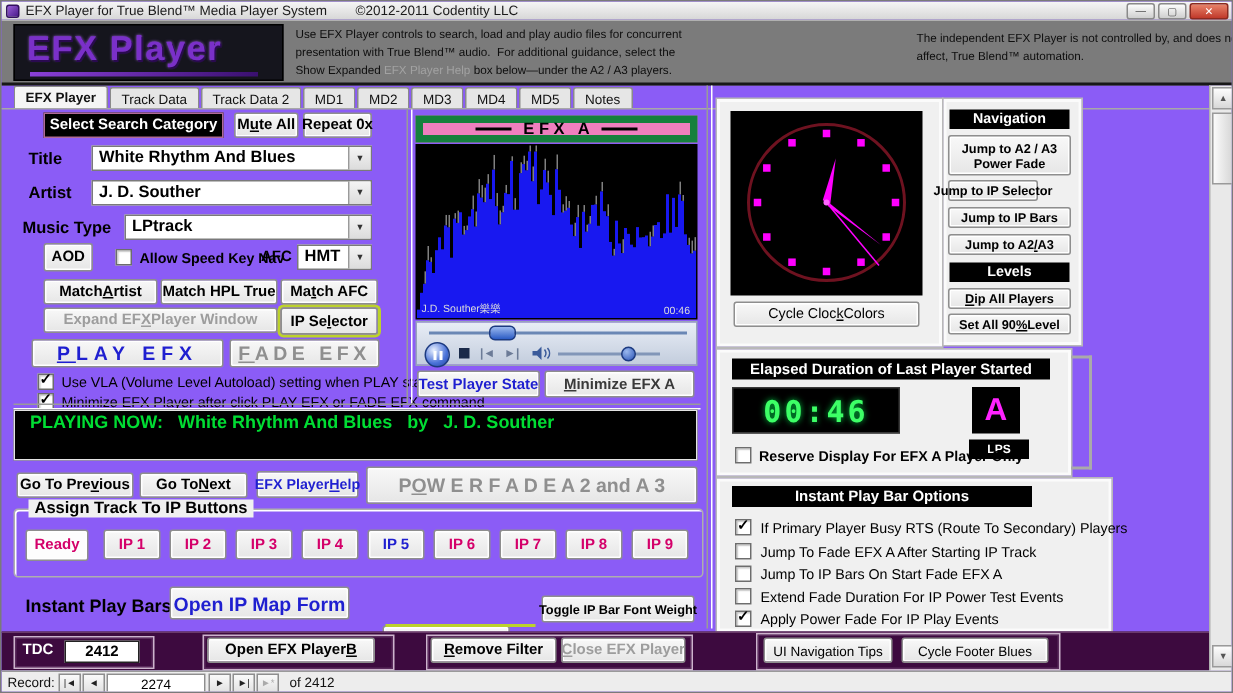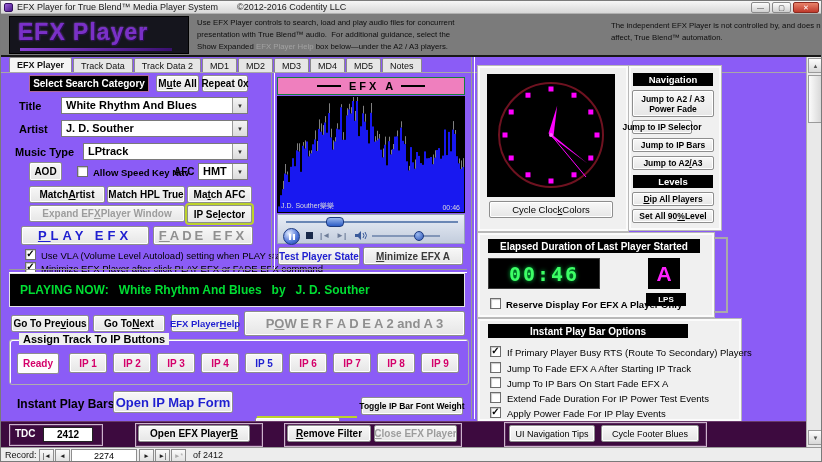--- a/index.html
+++ b/index.html
@@ -80,21 +80,21 @@
   u{text-decoration:underline;}
 </style>
 </head>
 <body>
 
 <div id="app">
 
   <div class="titlebar abs">
     <div class="appicon"></div>
     <span class="tbtext" style="left:16px">EFX Player for True Blend™ Media Player System</span>
-    <span class="tbtext" style="left:236px">©2012-2016 Codentity LLC</span>
+    <span class="tbtext" style="left:236px">©2012-2011 Codentity LLC</span>
     <div class="winbtn" style="left:750px">
         <span>—</span>
       </div>
     <div class="winbtn" style="left:771px">
         <span>▢</span>
       </div>
     <div class="winbtn close" style="left:792px">
         <span>✕</span>
       </div>
   </div>
@@ -171,21 +171,21 @@
   <span class="cblbl" style="left:40px;top:249px">Use VLA (Volume Level Autoload) setting when PLAY starts</span>
   <span class="cb" style="left:24px;top:261px">
       <span class="chk">✓</span>
     </span>
   <span class="cblbl" style="left:40px;top:262px">Minimize EFX Player after click PLAY EFX or FADE EFX command</span>
 
   <div class="etch-v" style="left:270px;top:72px;height:196px"></div>
   <div class="etch-h" style="left:8px;top:268px;width:458px"></div>
   <div class="etch-v" style="left:470px;top:56px;height:362px"></div>
 
-  <div class="abs" style="left:276px;top:76px;width:188px;height:18px;background:#ef7fbe;border:1px solid #15803d;display:flex;align-items:center;justify-content:center">
+  <div class="abs" style="left:276px;top:76px;width:188px;height:18px;background:#ef7fbe;border:5px solid #15803d;display:flex;align-items:center;justify-content:center">
     <span style="width:24px;height:2px;background:#000;margin-right:8px"></span>
     <span class="pre" style="font-size:11px;font-weight:bold;color:#000">E F X   A</span>
     <span style="width:24px;height:2px;background:#000;margin-left:8px"></span>
   </div>
 
   <div class="abs" style="left:276px;top:95px;width:188px;height:117px;background:#000">
     <svg id="waveform" width="186" height="115" style="position:absolute;left:1px;top:1px">
         <rect x="0" y="109.4" width="2" height="5.6" fill="#1818f0"></rect>
         <rect x="2" y="98.2" width="2" height="16.8" fill="#1818f0"></rect>
         <rect x="4" y="92.2" width="2" height="22.8" fill="#1818f0"></rect>
@@ -350,21 +350,21 @@
       <path d="M9 3 q2 2.5 0 5" stroke="#3a5a9a" fill="none"></path>
       <path d="M11 2 q3 3.5 0 7" stroke="#3a5a9a" fill="none"></path>
     </svg>
     <div style="position:absolute;left:94px;top:20px;width:68px;height:2px;background:#8296b8"></div>
     <div style="position:absolute;left:136px;top:16px;width:8px;height:8px;border-radius:50%;background:radial-gradient(circle at 35% 30%,#9ab8ee,#2c55b8);border:1px solid #1c3a80"></div>
   </div>
 
   <div class="btn" style="left:277px;top:246px;width:82px;height:18px;color:#1f1fd0">Test Player State</div>
   <div class="btn" style="left:362px;top:246px;width:100px;height:18px;color:#3a3a3a"><u>M</u>inimize EFX A</div>
 
-  <div class="abs" style="left:8px;top:272px;width:456px;height:34px;background:#000;border:1px solid #e4e4e4;display:flex;align-items:center">
+  <div class="abs" style="left:8px;top:272px;width:456px;height:34px;background:#000;border:1px solid #e4e4e4;display:flex;">
     <span class="pre" style="padding-left:10px;font-size:12px;font-weight:bold;color:#00dd33">PLAYING NOW:   White Rhythm And Blues   by   J. D. Souther</span>
   </div>
 
   <div class="btn" style="left:10px;top:314px;width:78px;height:17px">Go To Pre<u>v</u>ious</div>
   <div class="btn" style="left:92px;top:314px;width:72px;height:17px">Go To <u>N</u>ext</div>
   <div class="btn" style="left:170px;top:313px;width:68px;height:18px;color:#1f1fd0;font-size:9.5px">EFX Player <u>H</u>elp</div>
   <div class="btn pre" style="left:243px;top:310px;width:221px;height:25px;font-size:13px;color:#8f8f8f">P <u>O</u> W E R   F A D E   A 2   and   A 3</div>
 
   <div class="groupbox" style="left:8px;top:338px;width:458px;height:44px"></div>
   <span class="lbl" style="left:18px;top:332px;background:#f0f0f0;padding:0 4px">Assign Track To IP Buttons</span>

